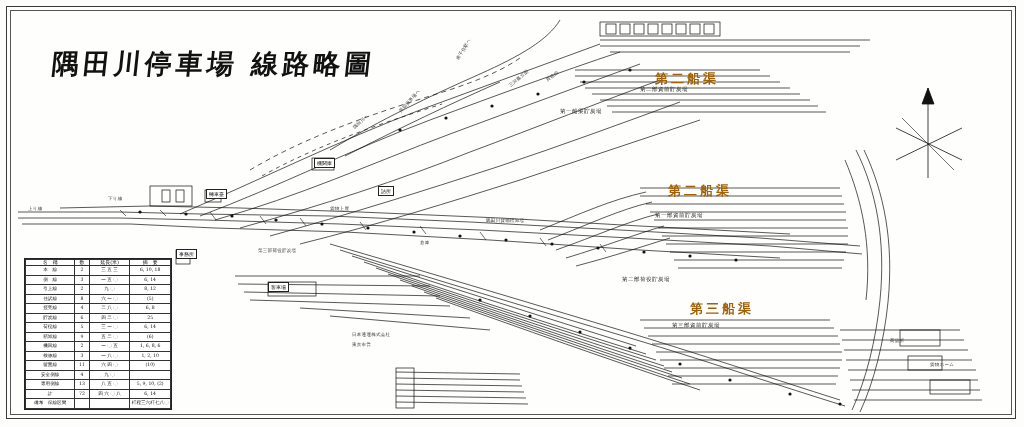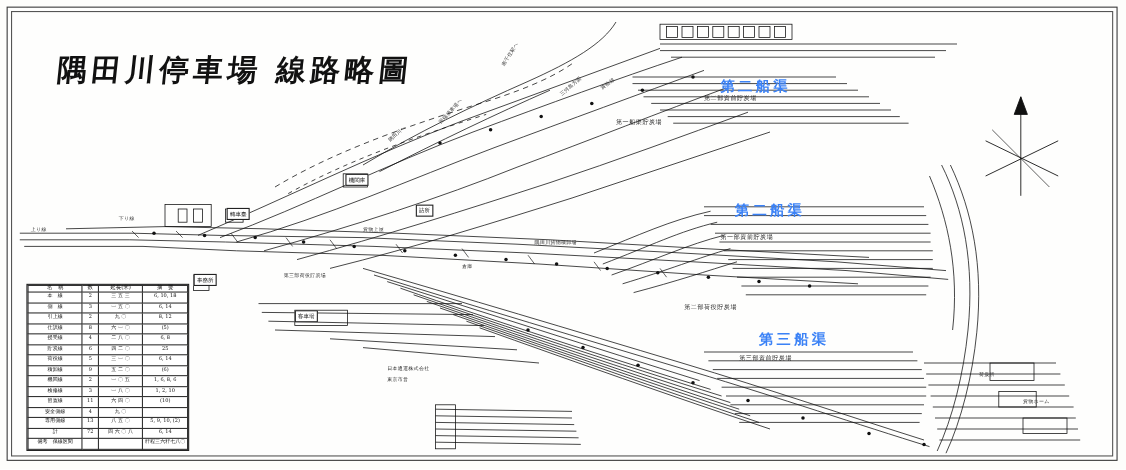--- a/index.html
+++ b/index.html
@@ -1,21 +1,21 @@
 <!DOCTYPE html>
 <html><head>
 <meta charset="utf-8">
 <style>
   html,body{margin:0;padding:0;background:#ffffff;}
   body{font-family:"DejaVu Sans","Liberation Sans",sans-serif;}
   #page{position:relative;width:1024px;height:427px;background:#fdfdfb;overflow:hidden;}
   #frame{position:absolute;left:6px;top:6px;width:1010px;height:413px;border:1px solid #3a3a3a;box-sizing:border-box;background:#fefefd;}
   #frame2{position:absolute;left:10px;top:10px;width:1002px;height:405px;border:1px solid #555;box-sizing:border-box;}
   .title{position:absolute;left:52px;top:46px;font-family:"DejaVu Serif","Liberation Serif",serif;font-weight:bold;font-size:27px;letter-spacing:4px;color:#111;white-space:nowrap;transform:skewX(-6deg);}
-  .lbl{position:absolute;font-family:"DejaVu Serif","Liberation Serif",serif;color:#3b82f6;white-space:nowrap;}
+  .lbl{position:absolute;font-family:"DejaVu Serif","Liberation Serif",serif;color:#a16207;white-space:nowrap;}
   .big{font-size:13px;font-weight:bold;letter-spacing:3px;}
   .sml{font-size:5.5px;letter-spacing:.5px;color:#222;}
   .xsml{font-size:4.5px;letter-spacing:.3px;color:#333;}
   svg{position:absolute;left:0;top:0;width:1024px;height:427px;}
   
   #legend{position:absolute;left:24px;top:258px;width:148px;height:152px;border:1px solid #222;background:#fff;box-sizing:border-box;}
   #legend table{width:100%;height:100%;border-collapse:collapse;font-size:4.6px;font-family:"DejaVu Serif","Liberation Serif",serif;}
   #legend td,#legend th{border:1px solid #333;padding:0 1px;text-align:center;color:#111;line-height:1;}
   #legend th{font-weight:normal;font-size:5px;}
   .lcol1{width:34%;text-align:center;}

